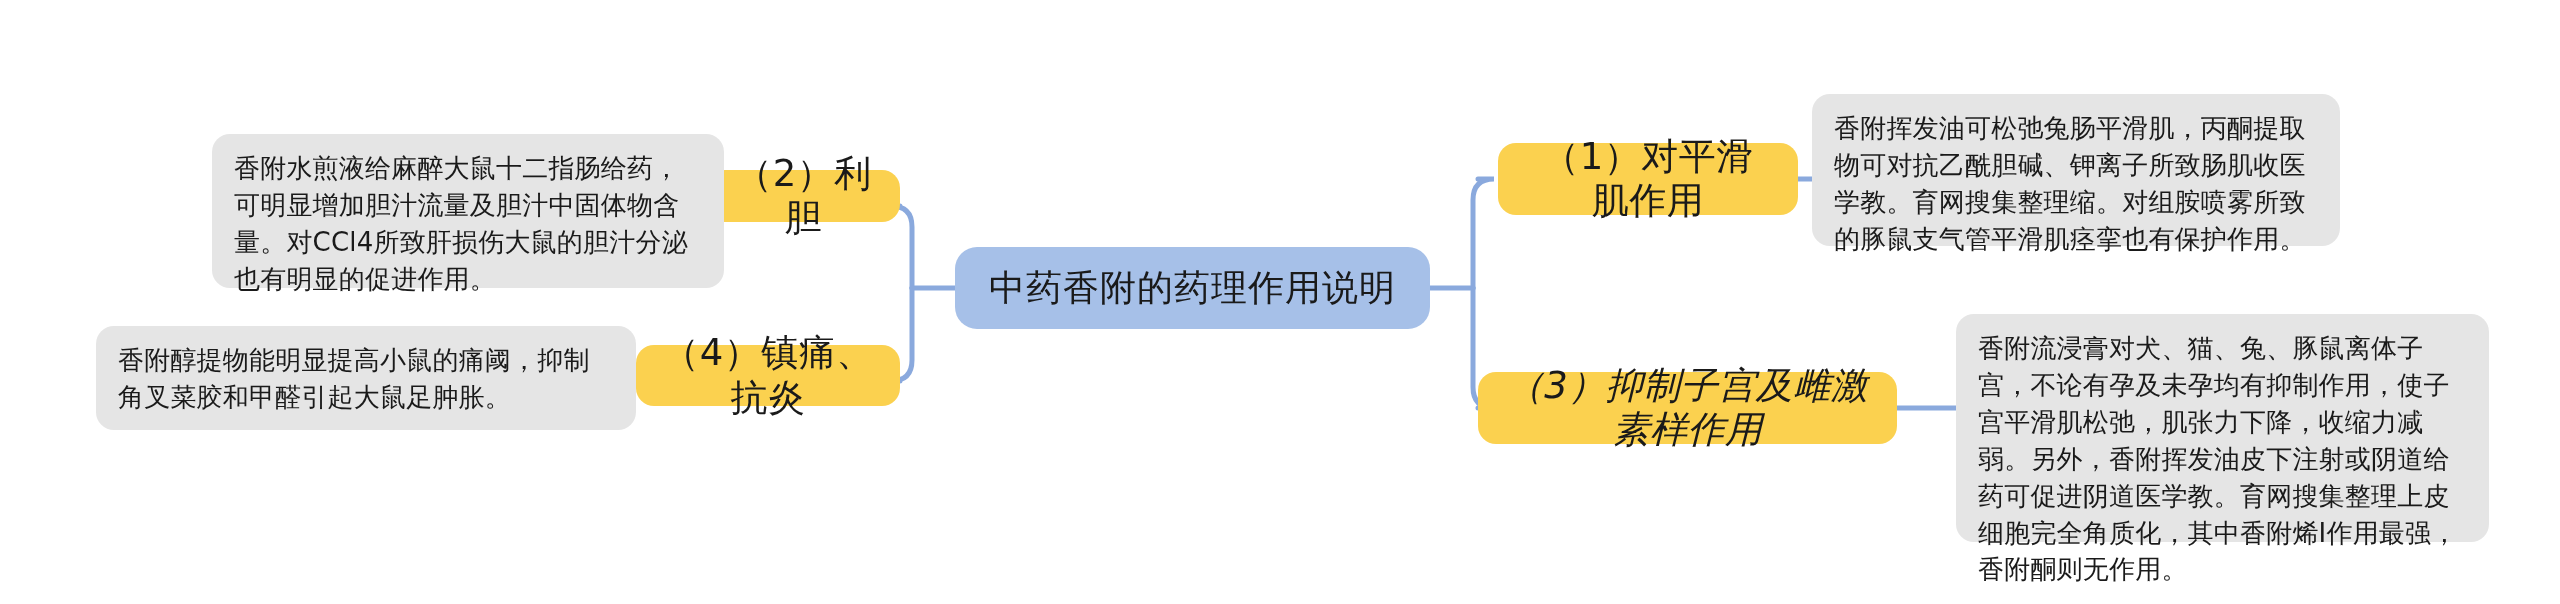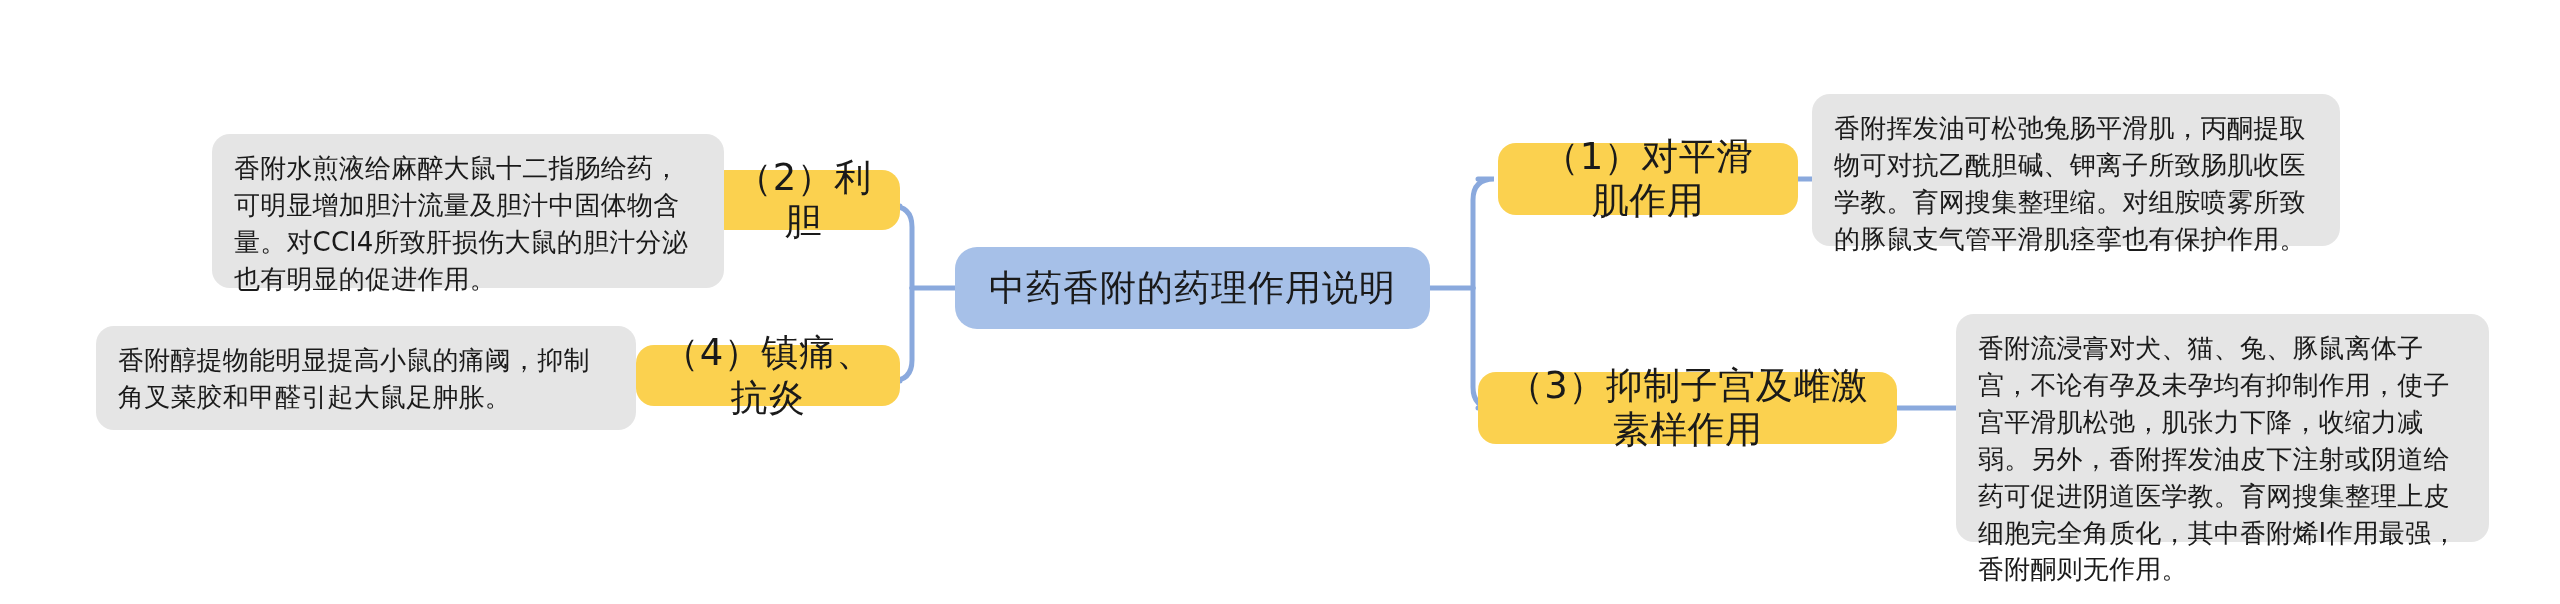--- a/index.html
+++ b/index.html
@@ -61,24 +61,24 @@
     font-size: 26px;
     line-height: 1.42;
     padding: 16px 22px 16px 22px;
     text-align: left;
     letter-spacing: 0.2px;
     word-break: break-all;
   }
   
   #center-node      { left: 955px;  top: 247px; width: 475px; height: 82px; }
 
-  #node-2           { left: 707px;  top: 170px; width: 193px; height: 60px; }
+  #node-2           { left: 707px;  top: 170px; width: 193px; height: 52px; }
   #node-4           { left: 636px;  top: 345px; width: 264px; height: 61px; }
   #node-1           { left: 1478px; top: 143px; width: 300px; height: 72px; margin-left: 20px; }
-  #node-3           { left: 1478px; top: 372px; width: 419px; height: 72px; }
+  #node-3           { left: 1478px; top: 372px; width: 419px; height: 72px; font-style: italic; }
 
   #tb-2             { left: 212px;  top: 134px; width: 512px; height: 154px; }
   #tb-4             { left: 96px;   top: 326px; width: 540px; height: 104px; }
   #tb-1             { left: 1812px; top: 94px;  width: 528px; height: 152px; }
   #tb-3             { left: 1956px; top: 314px; width: 533px; height: 228px; }
 </style>
 </head>
 <body>
 
 <div id="canvas">

